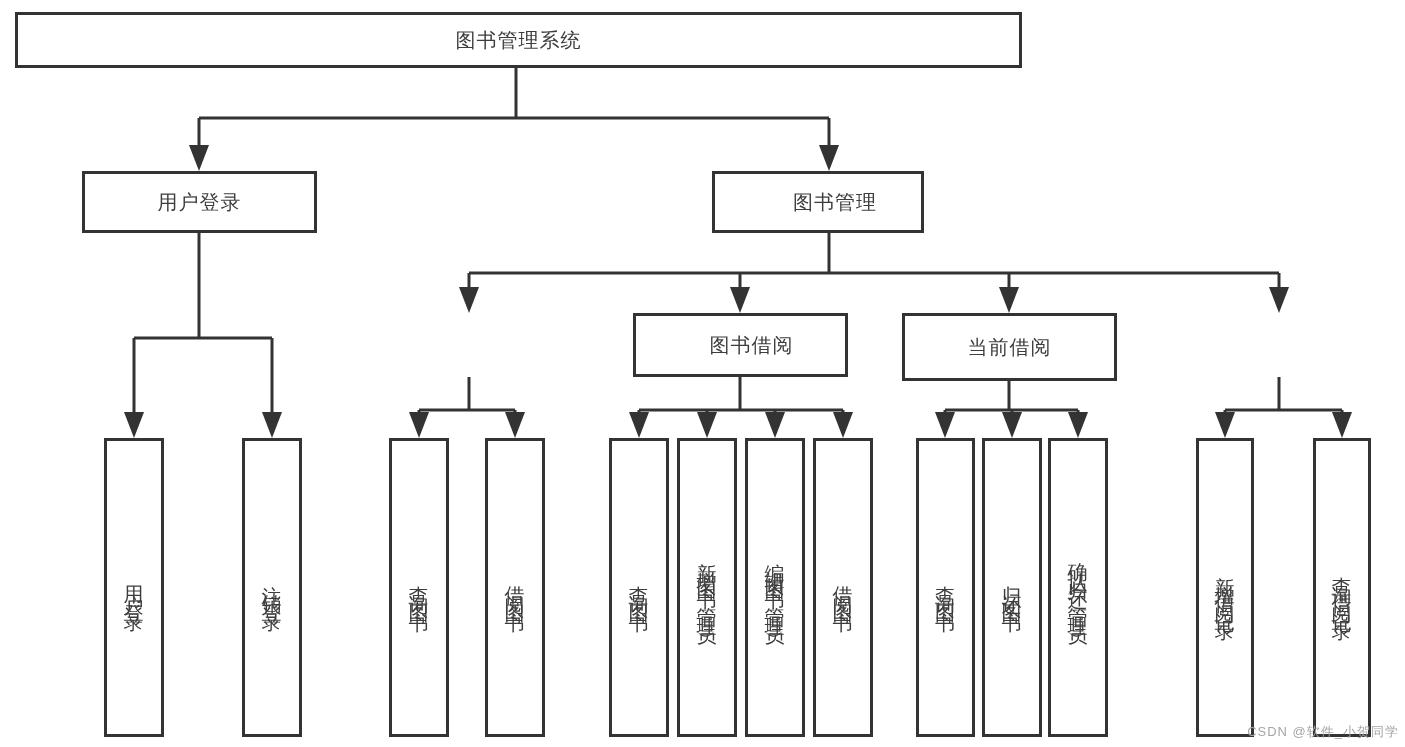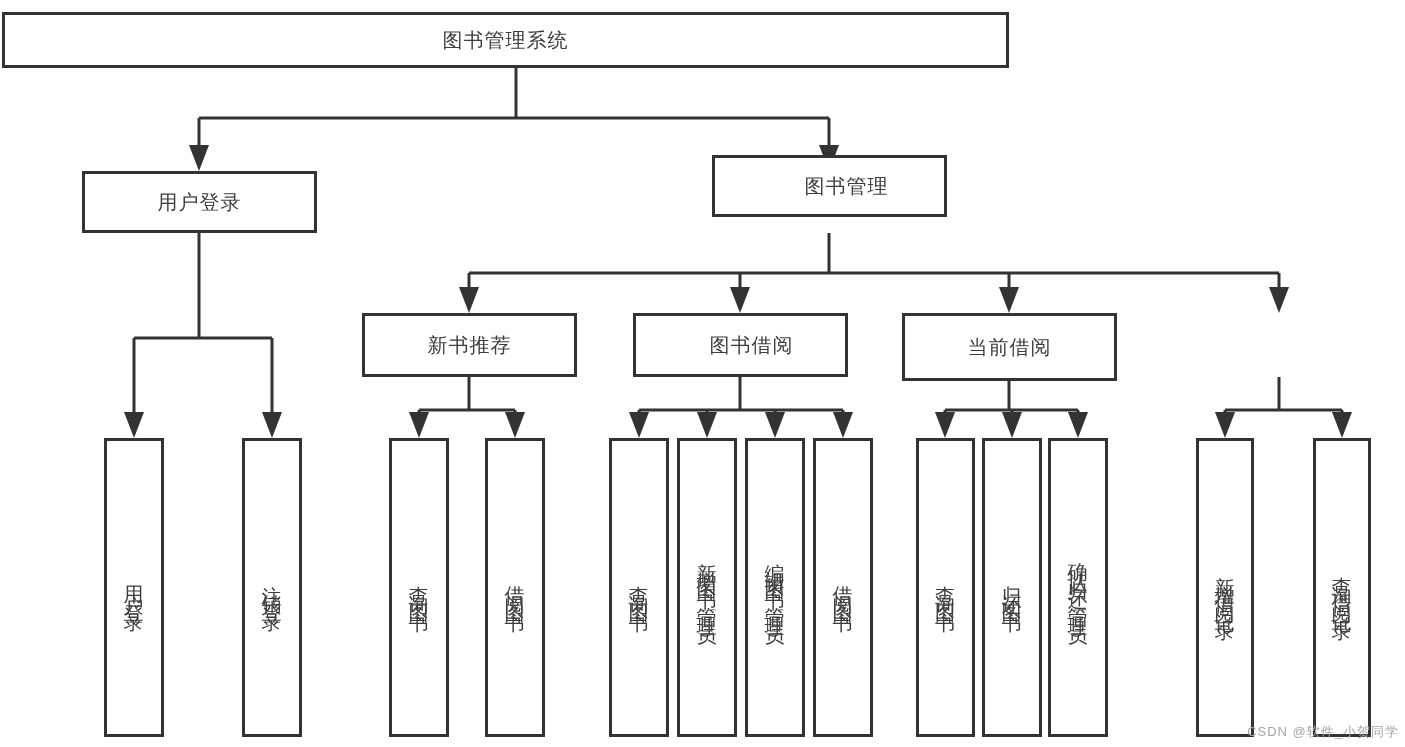--- a/index.html
+++ b/index.html
@@ -31,23 +31,23 @@
   }
   .leaf span{
     writing-mode:vertical-rl;
     text-orientation:mixed;
     letter-spacing:9px;
     line-height:1;
     color:var(--text);
     font-size:20px;
   }
   
-  #n-root            {left:2px;  top:12px;  width:1007px; height:56px;}
+  #n-root            {left:15px;  top:12px;  width:1007px; height:56px;}
   #n-user-login-group{left:82px;  top:171px; width:235px;  height:62px;}
-  #n-book-mgmt       {left:712px; top:155px; width:235px;  height:62px;padding-left:34px;}
+  #n-book-mgmt       {left:712px; top:171px; width:212px;  height:62px;padding-left:34px;}
   #n-new-book-rec    {left:362px; top:313px; width:215px;  height:64px;}
   #n-book-borrow     {left:633px; top:313px; width:215px;  height:64px;padding-left:22px;}
   #n-current-borrow  {left:902px; top:313px; width:215px;  height:68px;}
   #n-borrow-records  {left:1172px;top:313px; width:215px;  height:64px;}
   
   .leaf{top:438px;height:299px;width:60px;}
   #n-leaf-user-login {left:104px;}
   #n-leaf-logout     {left:242px;}
   #n-leaf-nbr-query  {left:389px;}
   #n-leaf-nbr-borrow {left:485px;}
@@ -134,23 +134,20 @@
     <span>图书管理系统</span>
   </div>
 
   <div class="node" id="n-user-login-group">
     <span>用户登录</span>
   </div>
   <div class="node" id="n-book-mgmt">
     <span>图书管理</span>
   </div>
 
-  <div class="node" id="n-new-book-rec">
-    <span>新书推荐</span>
-  </div>
   <div class="node" id="n-book-borrow">
     <span>图书借阅</span>
   </div>
   <div class="node" id="n-current-borrow">
     <span>当前借阅</span>
   </div>
 
   <div class="node leaf" id="n-leaf-user-login">
     <span>用户登录</span>
   </div>

